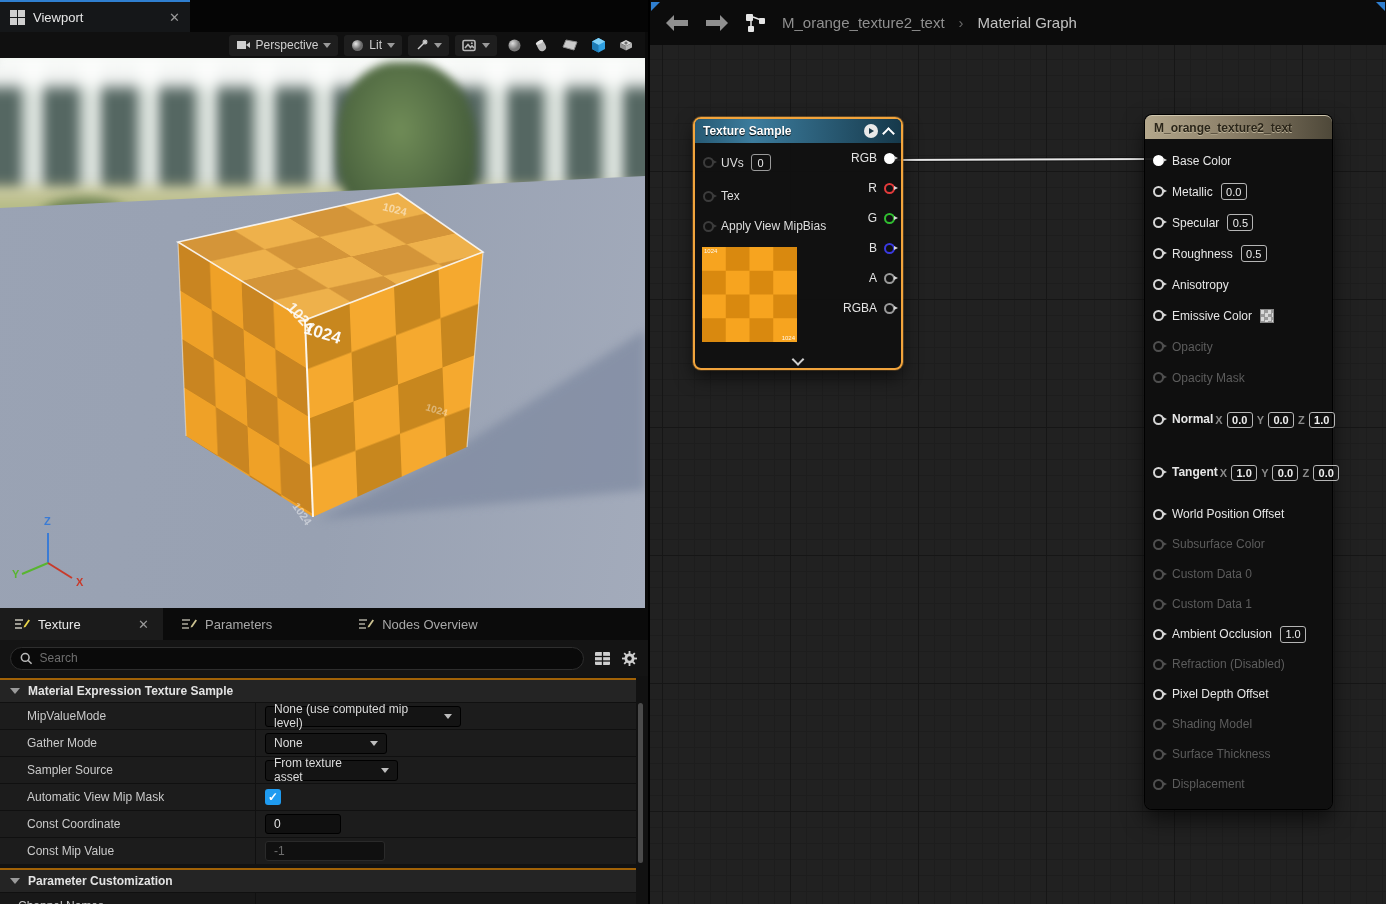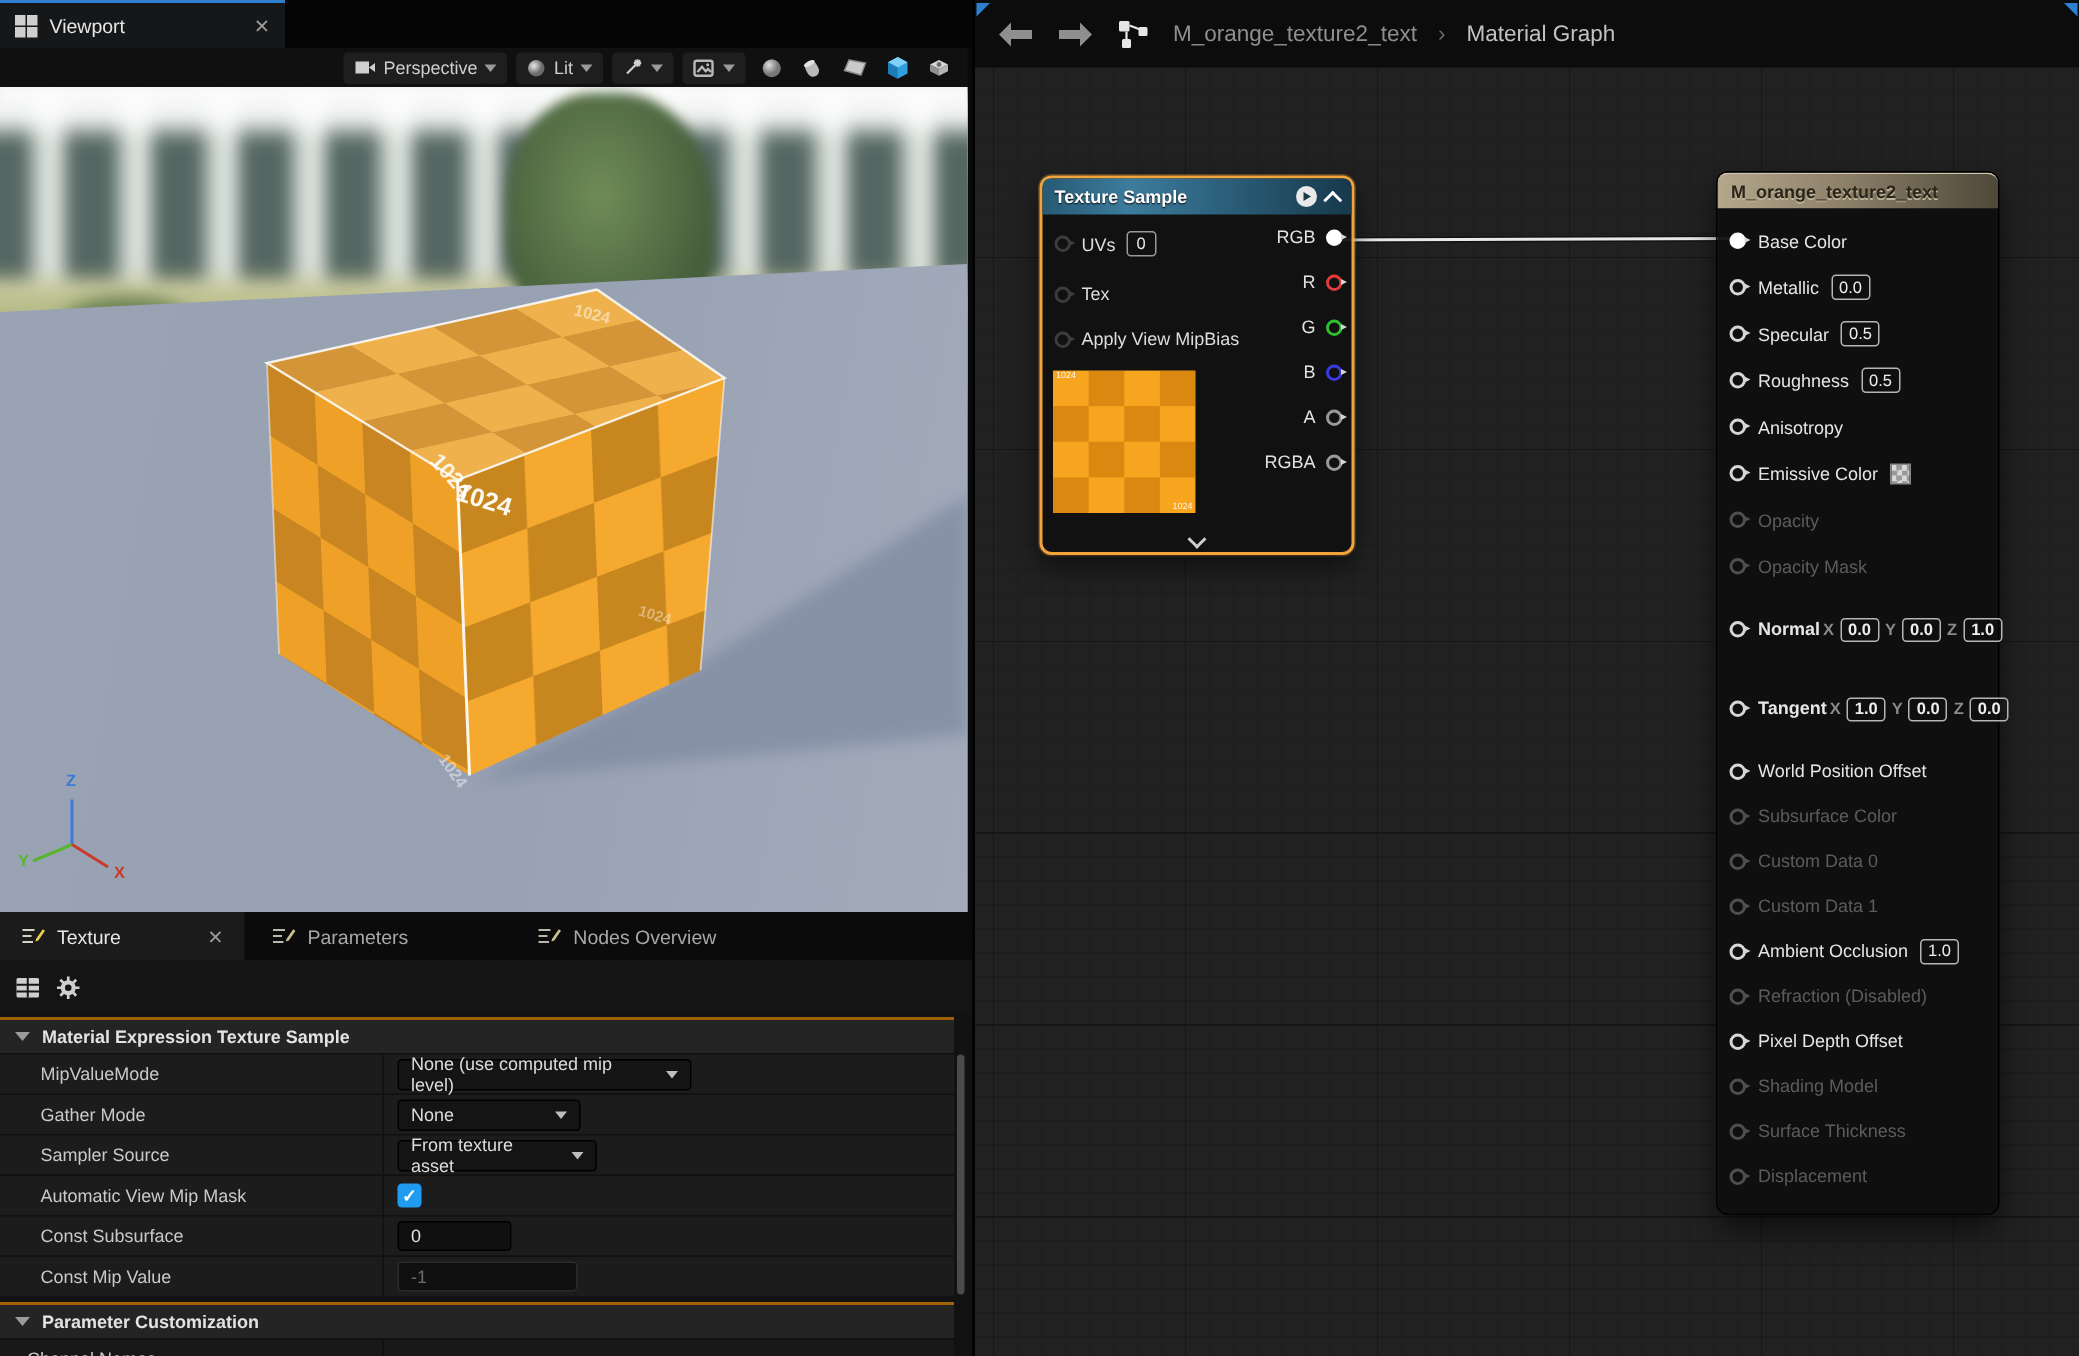--- a/index.html
+++ b/index.html
@@ -360,20 +360,27 @@
                 <line x1="1" y1="7" x2="7" y2="7"></line>
                 <line x1="1" y1="11" x2="8" y2="11"></line>
               </g>
               <path d="M10 9 L14.5 2.5 L16 3.5 L11.5 10 L9.6 10.6 Z" fill="#cbc190"></path>
             </svg>
           <span>Nodes Overview</span>
         </div>
       </div>
 
       <div class="search-row">
+        <div class="search-box">
+          <svg width="13" height="13" viewBox="0 0 13 13">
+              <circle cx="5.4" cy="5.4" r="4" class="icon-stroke"></circle>
+              <line x1="8.5" y1="8.5" x2="12" y2="12" class="icon-stroke"></line>
+            </svg>
+          <input placeholder="Search" style="">
+        </div>
         <svg width="17" height="15" viewBox="0 0 17 15">
             <rect x="1" y="1" width="15" height="13" rx="1" fill="#cfcfcf"></rect>
             <g stroke="#141414" stroke-width="1.3">
               <line x1="1" y1="5.5" x2="16" y2="5.5"></line>
               <line x1="1" y1="10" x2="16" y2="10"></line>
               <line x1="8.5" y1="1" x2="8.5" y2="14"></line>
             </g>
           </svg>
         <svg width="17" height="17" viewBox="0 0 17 17">
             <g stroke="#cfcfcf" stroke-width="1.8">
@@ -420,21 +427,21 @@
                 </span>
               </span>
           </div>
           <div class="dt-row">
             <span class="lbl">Automatic View Mip Mask</span>
             <span class="val">
                 <span class="chk">✓</span>
               </span>
           </div>
           <div class="dt-row">
-            <span class="lbl">Const Subsurface</span>
+            <span class="lbl">Const Coordinate</span>
             <span class="val">
                 <span class="num-in" style="width:76px;">0</span>
               </span>
           </div>
           <div class="dt-row">
             <span class="lbl">Const Mip Value</span>
             <span class="val">
                 <span class="num-in dim" style="width:120px;">-1</span>
               </span>
           </div>

